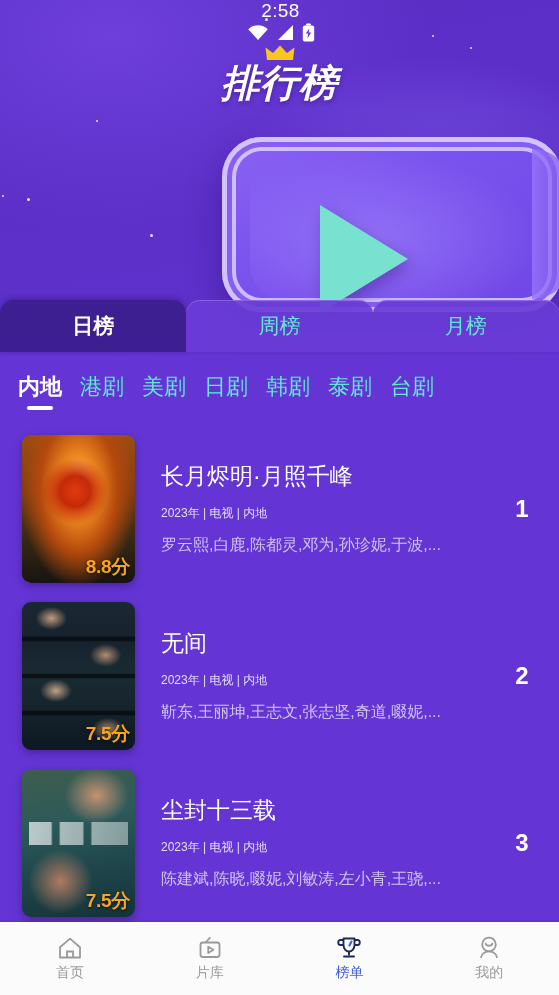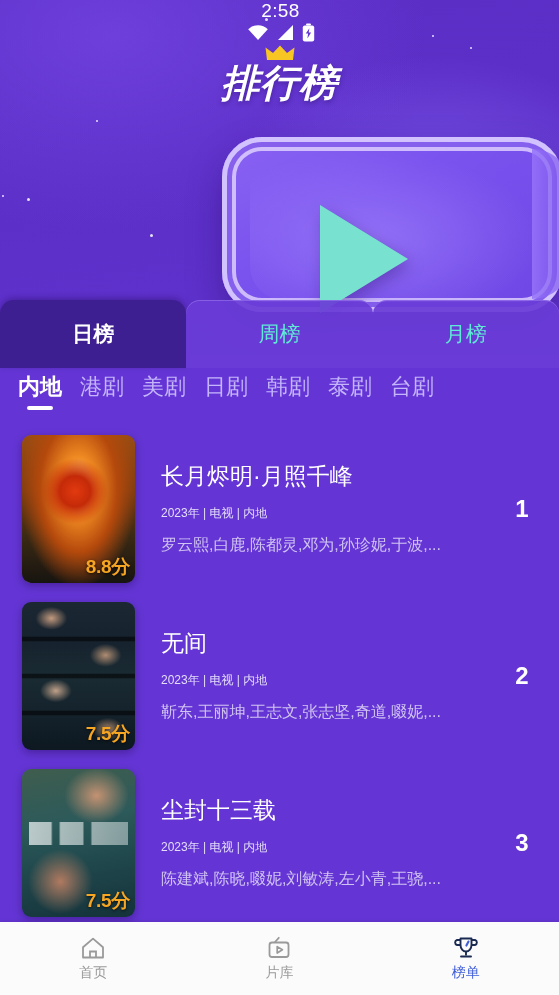--- a/index.html
+++ b/index.html
@@ -79,21 +79,21 @@
     border-bottom:54px solid transparent;
     border-left:88px solid rgba(255,255,255,.14);
   }
 
   
   .period-tabs {
     position:absolute; top:300px; left:0; width:559px; height:55px;
     display:flex; z-index:10;
   }
   .ptab {
-    flex:1 1 0; height:68px;
+    flex:1 1 0; height:52px;
     display:flex; align-items:center; justify-content:center;
     font-size:21px; border-radius:14px 14px 0 0;
   }
   .ptab.inactive {
     background:rgba(106,60,215,.92);
     color:#5eead4;
     box-shadow:inset 0 1px 0 rgba(190,165,255,.35);
   }
   .ptab.active {
     background:#3e1f91;
@@ -104,21 +104,21 @@
 
   
   .cat-row {
     position:absolute; top:355px; left:0; width:559px; height:70px;
     background:#6435d4;
     display:flex; align-items:center; gap:18px;
     padding-left:18px;
     overflow:hidden; z-index:6;
   }
   .cat {
-    position:relative; font-size:22px; color:#c4b5fd; white-space:nowrap;
+    position:relative; font-size:22px; color:#5eead4; white-space:nowrap;
     padding-bottom:7px;
   }
   .cat.active { color:#fff; font-weight:bold; }
   .cat.active::after{
     content:""; position:absolute; left:50%; transform:translateX(-50%);
     bottom:-1px; width:26px; height:4px; border-radius:2px; background:#fff;
   }
 
   
   .list {
@@ -344,14 +344,22 @@
       <path d="M7.5 2.5 L18.5 2.5 L18.5 9 A5.5 6.5 0 0 1 7.5 9 Z" fill="none" stroke="#1b2a52" stroke-width="1.9" stroke-linejoin="round"></path>
       <path d="M7.5 4 L4 4 A2.6 2.6 0 0 0 4 9 L7.5 9" fill="none" stroke="#1b2a52" stroke-width="1.9"></path>
       <path d="M18.5 4 L22 4 A2.6 2.6 0 0 1 22 9 L18.5 9" fill="none" stroke="#1b2a52" stroke-width="1.9"></path>
       <path d="M13 15 L13 19.5" fill="none" stroke="#1b2a52" stroke-width="1.9"></path>
       <path d="M8 20.5 L18 20.5" fill="none" stroke="#1b2a52" stroke-width="1.9" stroke-linecap="round"></path>
       <path d="M15.5 5.5 L13.4 9.6" fill="none" stroke="#3f5ed8" stroke-width="2.1" stroke-linecap="round"></path>
     </svg>
     <span class="nav-label">榜单</span>
   </div>
 
+  <div class="nav-item">
+    <svg width="26" height="24" viewBox="0 0 26 24">
+      <circle cx="13" cy="8.5" r="6.8" fill="none" stroke="#9a9a9a" stroke-width="1.8"></circle>
+      <path d="M9.6 7.6 A3.6 3.2 0 0 0 16.4 7.6" fill="none" stroke="#9a9a9a" stroke-width="1.8" stroke-linecap="round"></path>
+      <path d="M5 22 A8 6.6 0 0 1 21 22" fill="none" stroke="#9a9a9a" stroke-width="1.8"></path>
+    </svg>
+    <span class="nav-label">我的</span>
+  </div>
 
 </div>
 
 </body></html>

